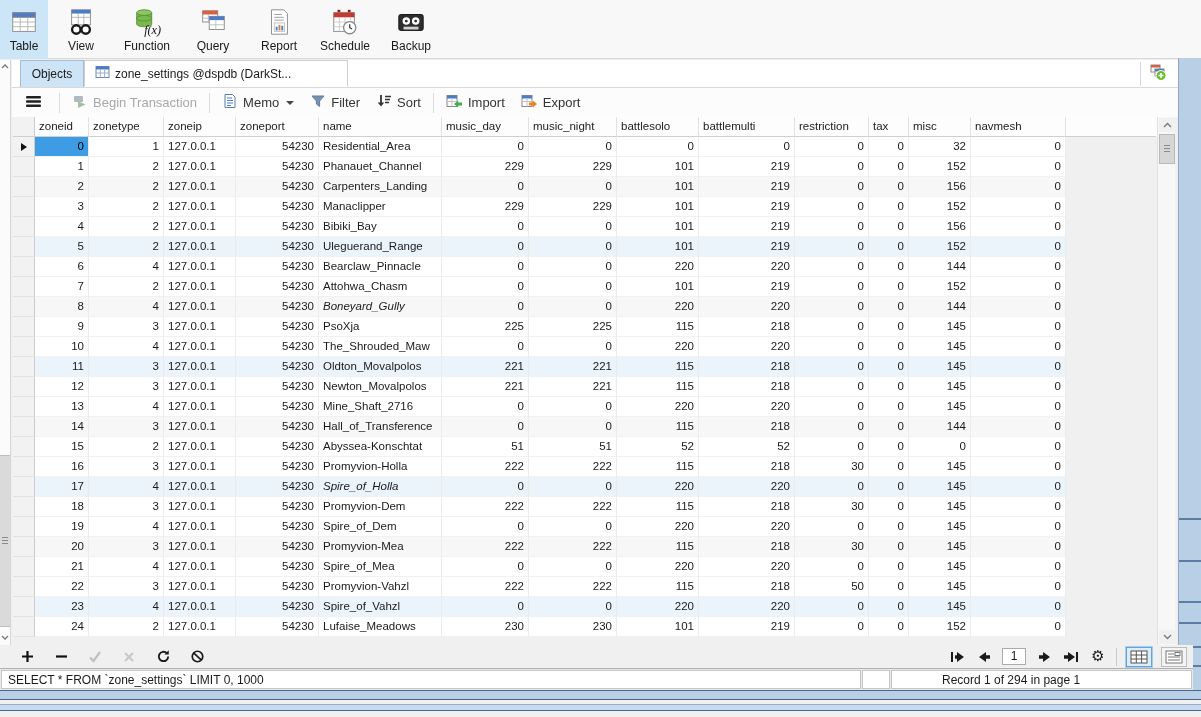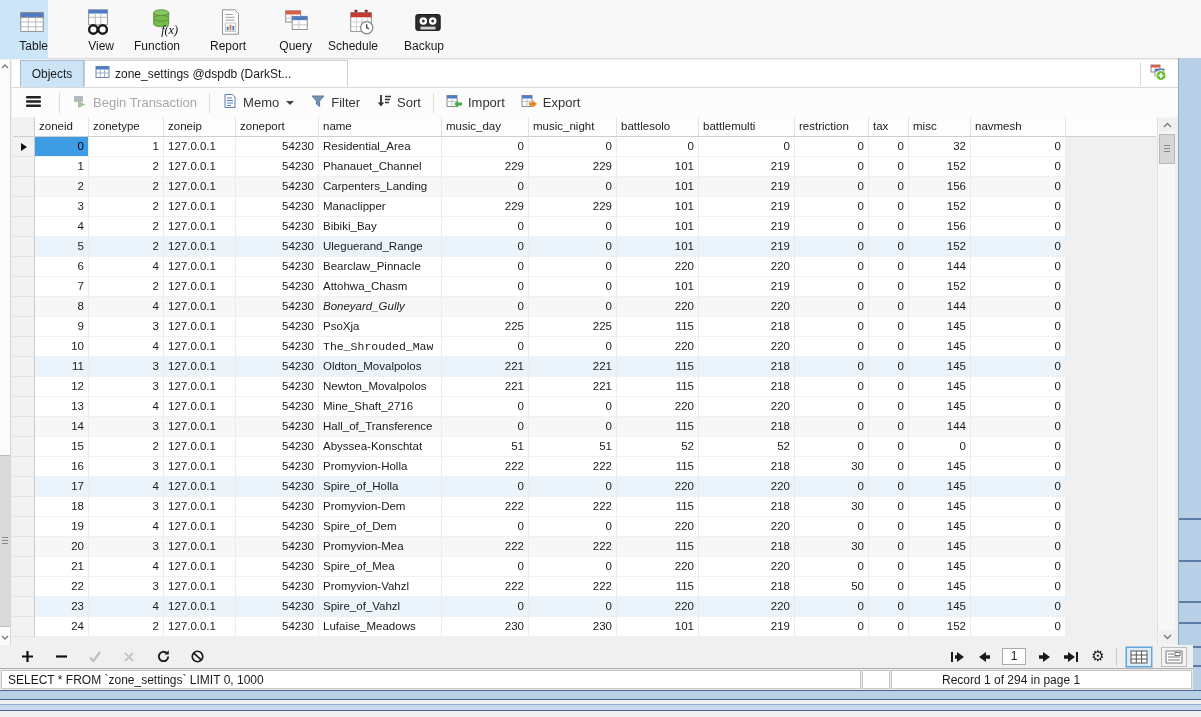--- a/index.html
+++ b/index.html
@@ -3,21 +3,21 @@
 <meta charset="utf-8">
 <style>
   * { margin:0; padding:0; box-sizing:border-box; }
   html,body { background:#f0f0f0; }
   .screen { position:relative; width:1201px; height:717px; background:#f0f0f0; overflow:hidden;
             font-family:"Liberation Sans", sans-serif; color:#1a1a1a; }
 
   
   .ribbon { position:absolute; left:0; top:0; width:1201px; height:59px; background:#f8f8f8;
             border-bottom:1px solid #d9d9d9; display:flex; align-items:stretch; }
-  .rbtn { min-width:66px; height:59px; display:flex; flex-direction:column; align-items:flex-end;
+  .rbtn { min-width:66px; height:59px; display:flex; flex-direction:column; align-items:center;
           justify-content:center; gap:1px; font-size:12px; cursor:default; }
   .rbtn.first { min-width:48px; }
   .rbtn.active { background:#cde6f7; }
   .rbtn .ric { width:32px; height:32px; display:flex; align-items:center; justify-content:center; }
 
   
   .vscroll-left { position:absolute; left:0; top:60px; width:11px; height:585px; background:#fbfbfb;
                   border-right:1px solid #d6d6d6; }
   .vsl-up { position:absolute; left:0; top:0; width:10px; height:14px; }
   .vsl-dn { position:absolute; left:0; bottom:0; width:10px; height:14px; }
@@ -141,42 +141,42 @@
             <ellipse cx="13" cy="12" rx="8" ry="3" fill="#79b94d" stroke="#5a9138"></ellipse>
             <ellipse cx="13" cy="6" rx="8" ry="3" fill="#8cc763" stroke="#5a9138"></ellipse>
             <text x="13" y="29" font-size="13" font-style="italic" font-family="serif" fill="#111">f(x)</text>
           </svg>
       </span>
         <span>Function</span>
     </div>
     <div class="rbtn">
       <span class="ric">
         <svg width="30" height="30" viewBox="0 0 32 32">
+            <rect x="5" y="4" width="16" height="12" fill="#fff" stroke="#8a8a8a"></rect>
+            <rect x="5" y="4" width="16" height="4" fill="#d95f43"></rect>
+            <path d="M5 12h16M11 8v8" stroke="#c0c0c0"></path>
+            <rect x="12" y="10" width="16" height="14" fill="#fff" stroke="#8a8a8a"></rect>
+            <rect x="12" y="10" width="16" height="4" fill="#4d7cc7"></rect>
+            <path d="M12 19h16M19 14v10" stroke="#c0c0c0"></path>
+          </svg>
+      </span>
+        <span>Query</span>
+    </div>
+    <div class="rbtn">
+      <span class="ric">
+        <svg width="30" height="30" viewBox="0 0 32 32">
             <path d="M8 3h13l4 4v22H8z" fill="#fff" stroke="#8a8a8a"></path>
             <path d="M11 8h8M11 11h10M11 14h10" stroke="#9a9a9a"></path>
             <rect x="11" y="17" width="11" height="9" fill="#fff" stroke="#c0c0c0"></rect>
             <rect x="12.5" y="21" width="2" height="4" fill="#4d7cc7"></rect>
             <rect x="15.5" y="19" width="2" height="6" fill="#d97f43"></rect>
             <rect x="18.5" y="20" width="2" height="5" fill="#4d7cc7"></rect>
           </svg>
       </span>
         <span>Report</span>
-    </div>
-    <div class="rbtn">
-      <span class="ric">
-        <svg width="30" height="30" viewBox="0 0 32 32">
-            <rect x="5" y="4" width="16" height="12" fill="#fff" stroke="#8a8a8a"></rect>
-            <rect x="5" y="4" width="16" height="4" fill="#d95f43"></rect>
-            <path d="M5 12h16M11 8v8" stroke="#c0c0c0"></path>
-            <rect x="12" y="10" width="16" height="14" fill="#fff" stroke="#8a8a8a"></rect>
-            <rect x="12" y="10" width="16" height="4" fill="#4d7cc7"></rect>
-            <path d="M12 19h16M19 14v10" stroke="#c0c0c0"></path>
-          </svg>
-      </span>
-        <span>Query</span>
     </div>
     <div class="rbtn">
       <span class="ric">
         <svg width="30" height="30" viewBox="0 0 32 32">
             <rect x="8" y="3" width="3" height="5" fill="#8a1f1f"></rect>
             <rect x="19" y="3" width="3" height="5" fill="#8a1f1f"></rect>
             <rect x="4" y="6" width="22" height="20" fill="#fff" stroke="#8a8a8a"></rect>
             <rect x="4" y="6" width="22" height="5" fill="#c23b2e"></rect>
             <path d="M4 16h22M4 21h22M10 11v15M16 11v15M22 11v11" stroke="#cccccc"></path>
             <circle cx="21" cy="22" r="6.5" fill="#fff" stroke="#8a8a8a" stroke-width="1.4"></circle>
@@ -509,21 +509,21 @@
           <div class="cell ar" style="width: 40px;">0</div>
           <div class="cell ar" style="width: 62px;">145</div>
           <div class="cell ar" style="width: 95px;">0</div>
         </div>
         <div class="grow">
           <div class="cell gutter" style="width: 22px;"></div>
           <div class="cell ar" style="width: 54px;">10</div>
           <div class="cell ar" style="width: 75px;">4</div>
           <div class="cell al" style="width: 72px;">127.0.0.1</div>
           <div class="cell ar" style="width: 83px;">54230</div>
-          <div class="cell al" style="width: 123px; font-family: Liberation Mono, monospace;">The_Shrouded_Maw</div>
+          <div class="cell al" style="width: 123px;">The_Shrouded_Maw</div>
           <div class="cell ar" style="width: 87px;">0</div>
           <div class="cell ar" style="width: 88px;">0</div>
           <div class="cell ar" style="width: 82px;">220</div>
           <div class="cell ar" style="width: 96px;">220</div>
           <div class="cell ar" style="width: 74px;">0</div>
           <div class="cell ar" style="width: 40px;">0</div>
           <div class="cell ar" style="width: 62px;">145</div>
           <div class="cell ar" style="width: 95px;">0</div>
         </div>
         <div class="grow sb">
@@ -621,21 +621,21 @@
           <div class="cell ar" style="width: 40px;">0</div>
           <div class="cell ar" style="width: 62px;">145</div>
           <div class="cell ar" style="width: 95px;">0</div>
         </div>
         <div class="grow sb">
           <div class="cell gutter" style="width: 22px;"></div>
           <div class="cell ar" style="width: 54px;">17</div>
           <div class="cell ar" style="width: 75px;">4</div>
           <div class="cell al" style="width: 72px;">127.0.0.1</div>
           <div class="cell ar" style="width: 83px;">54230</div>
-          <div class="cell al" style="width: 123px;">Spire_of_Holla</div>
+          <div class="cell al" style="width: 123px; font-style: italic;">Spire_of_Holla</div>
           <div class="cell ar" style="width: 87px;">0</div>
           <div class="cell ar" style="width: 88px;">0</div>
           <div class="cell ar" style="width: 82px;">220</div>
           <div class="cell ar" style="width: 96px;">220</div>
           <div class="cell ar" style="width: 74px;">0</div>
           <div class="cell ar" style="width: 40px;">0</div>
           <div class="cell ar" style="width: 62px;">145</div>
           <div class="cell ar" style="width: 95px;">0</div>
         </div>
         <div class="grow">

